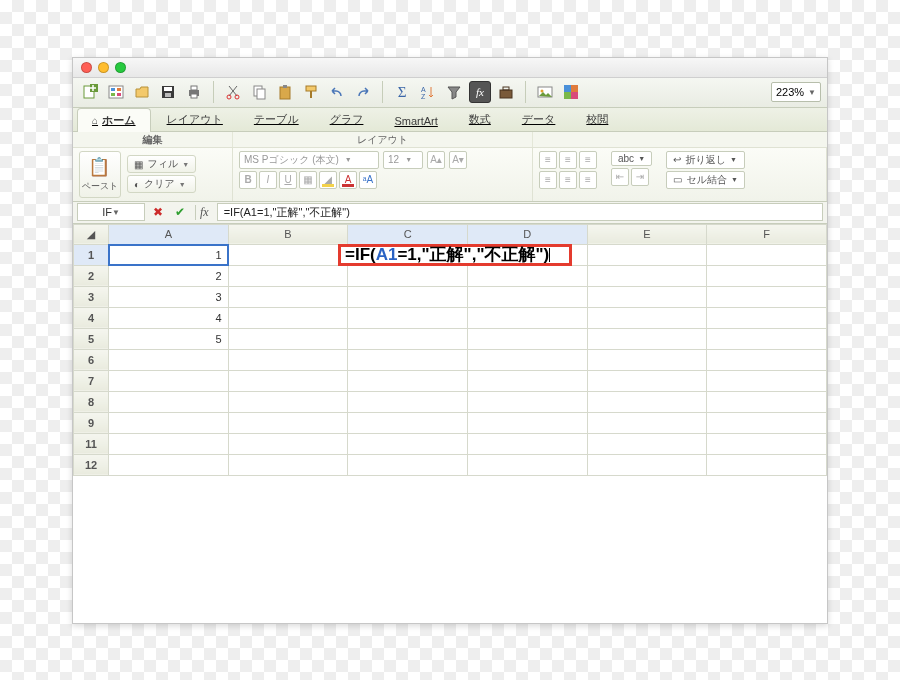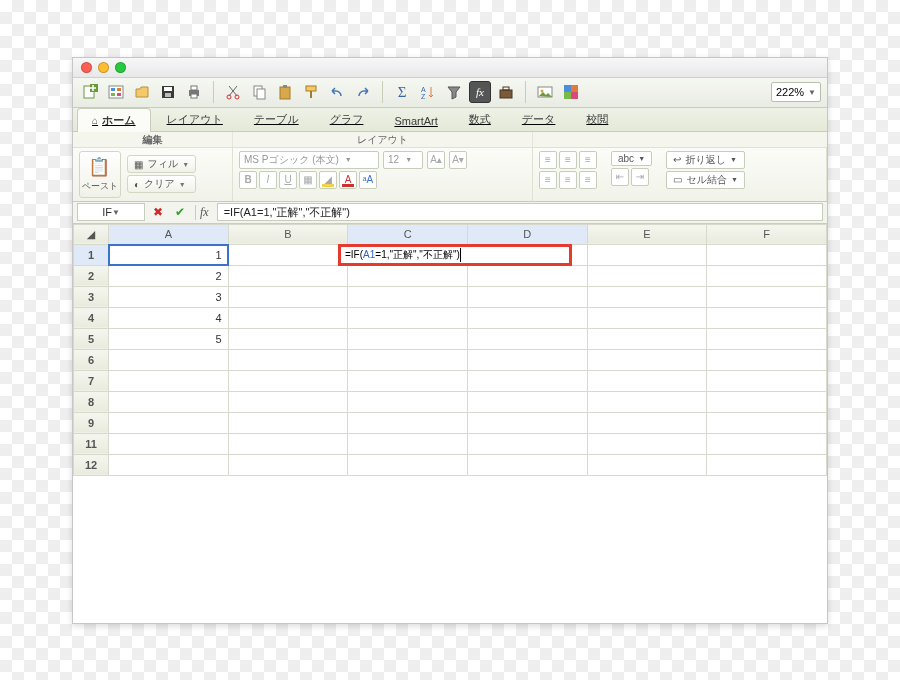--- a/index.html
+++ b/index.html
@@ -152,22 +152,23 @@
   .sheet td .cell.r { text-align: right; }
   .sheet tr.rowsel .rowhdr { background: #dfe9f7; }
   
   td.active-ref { position: relative; }
   td.active-ref::after {
     content:""; position:absolute; inset:-1px; border:2px solid #3a73c9; pointer-events:none;
   }
   
   .edit-overlay {
     position: absolute; border: 3px solid #e43b2e; background: #fff;
-    display: flex; align-items: center; padding: 0 4px; font-size: 10px;
+    display: flex; align-items: center; padding: 0 4px; font-size: 17px;
     box-shadow: 0 0 0 1px #fff inset;
+    font-weight: bold;
   }
   .edit-overlay .ref { color: #2a63c4; }
   .edit-overlay .caret-blink { display:inline-block; width:0; border-right:1px solid #000; height:14px; animation: blink 1s steps(1) infinite; vertical-align:middle; }
   @keyframes blink { 50% { opacity: 0; } }
   .hdr.sel { background:#dfe9f7 !important; }
 </style>
 </head>
 <body>
 
 <div class="window">
@@ -287,21 +288,21 @@
       </div>
     <div class="tb-btn">
         <svg width="16" height="16">
           <rect x="1" y="1" width="7" height="7" fill="#4a90d9"></rect>
           <rect x="8" y="1" width="7" height="7" fill="#e07b3c"></rect>
           <rect x="1" y="8" width="7" height="7" fill="#7ab84a"></rect>
           <rect x="8" y="8" width="7" height="7" fill="#d94a7b"></rect>
         </svg>
       </div>
     <div class="zoom-box">
-      <span>222%</span>
+      <span>223%</span>
       <span class="caret">▼</span>
     </div>
   </div>
 
   <div class="ribbon-tabs">
     <div class="rtab active"><span class="home-icon">⌂</span><span>ホーム</span></div>
     <div class="rtab"><span>レイアウト</span></div>
     <div class="rtab"><span>テーブル</span></div>
     <div class="rtab"><span>グラフ</span></div>
     <div class="rtab"><span>SmartArt</span></div>

